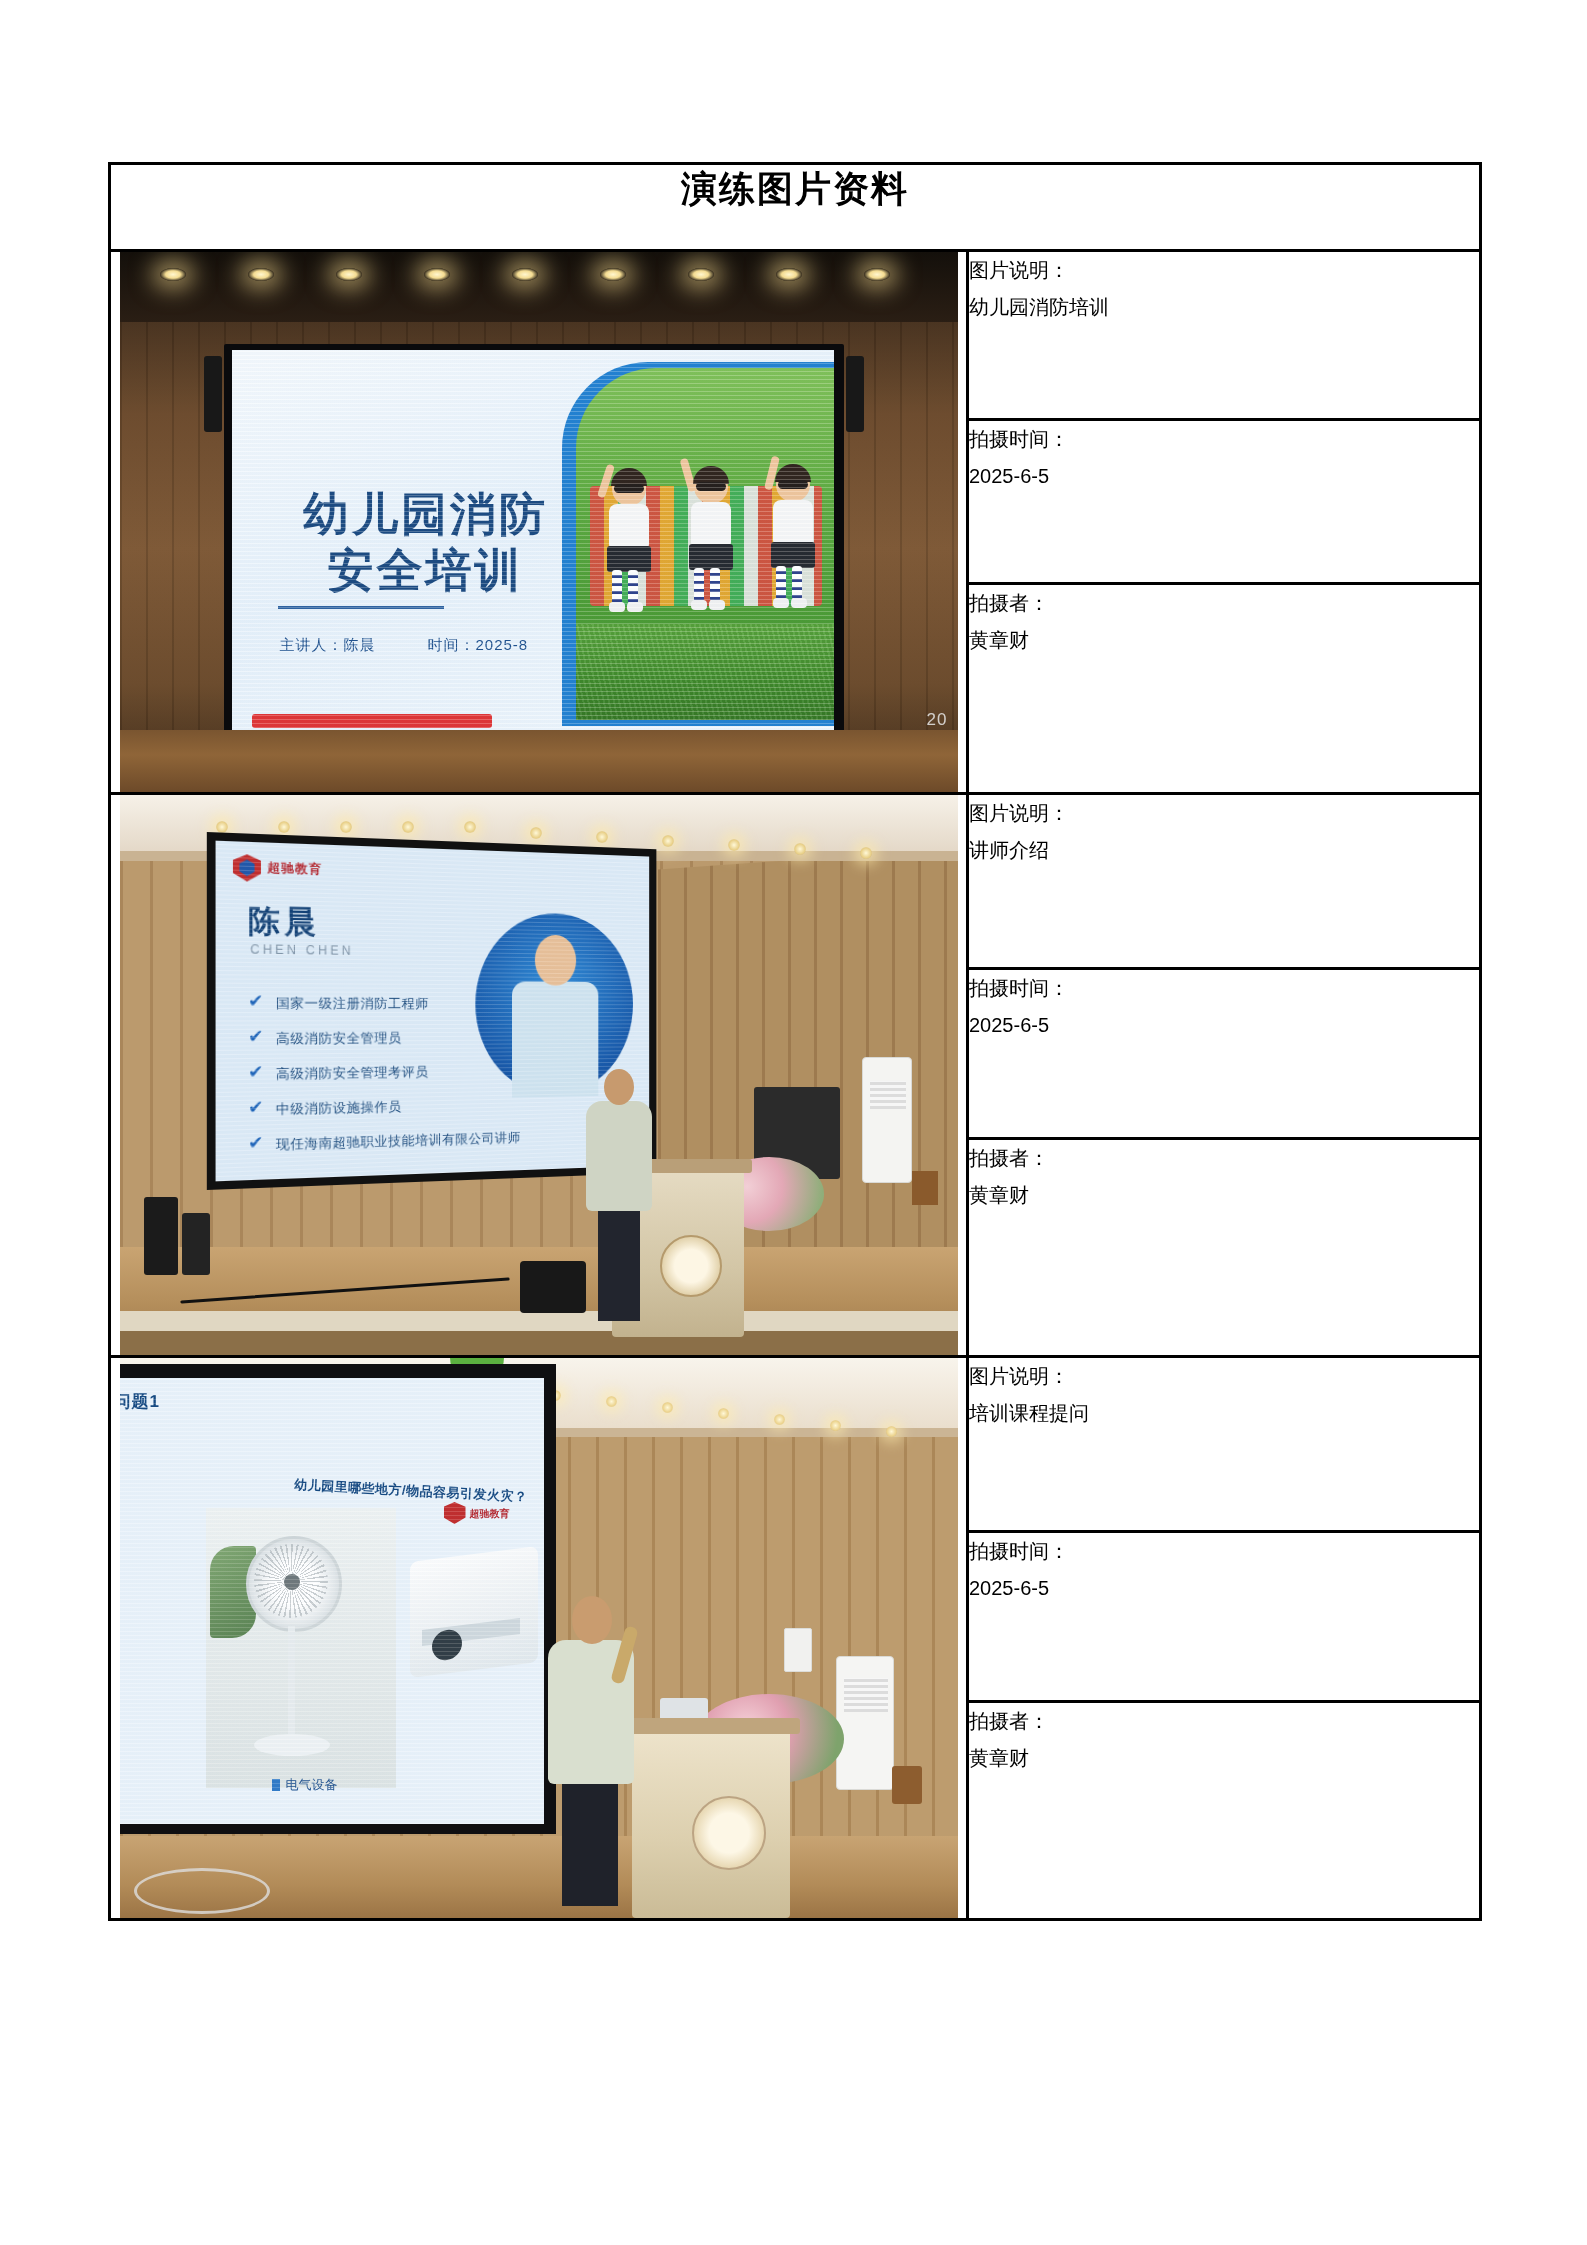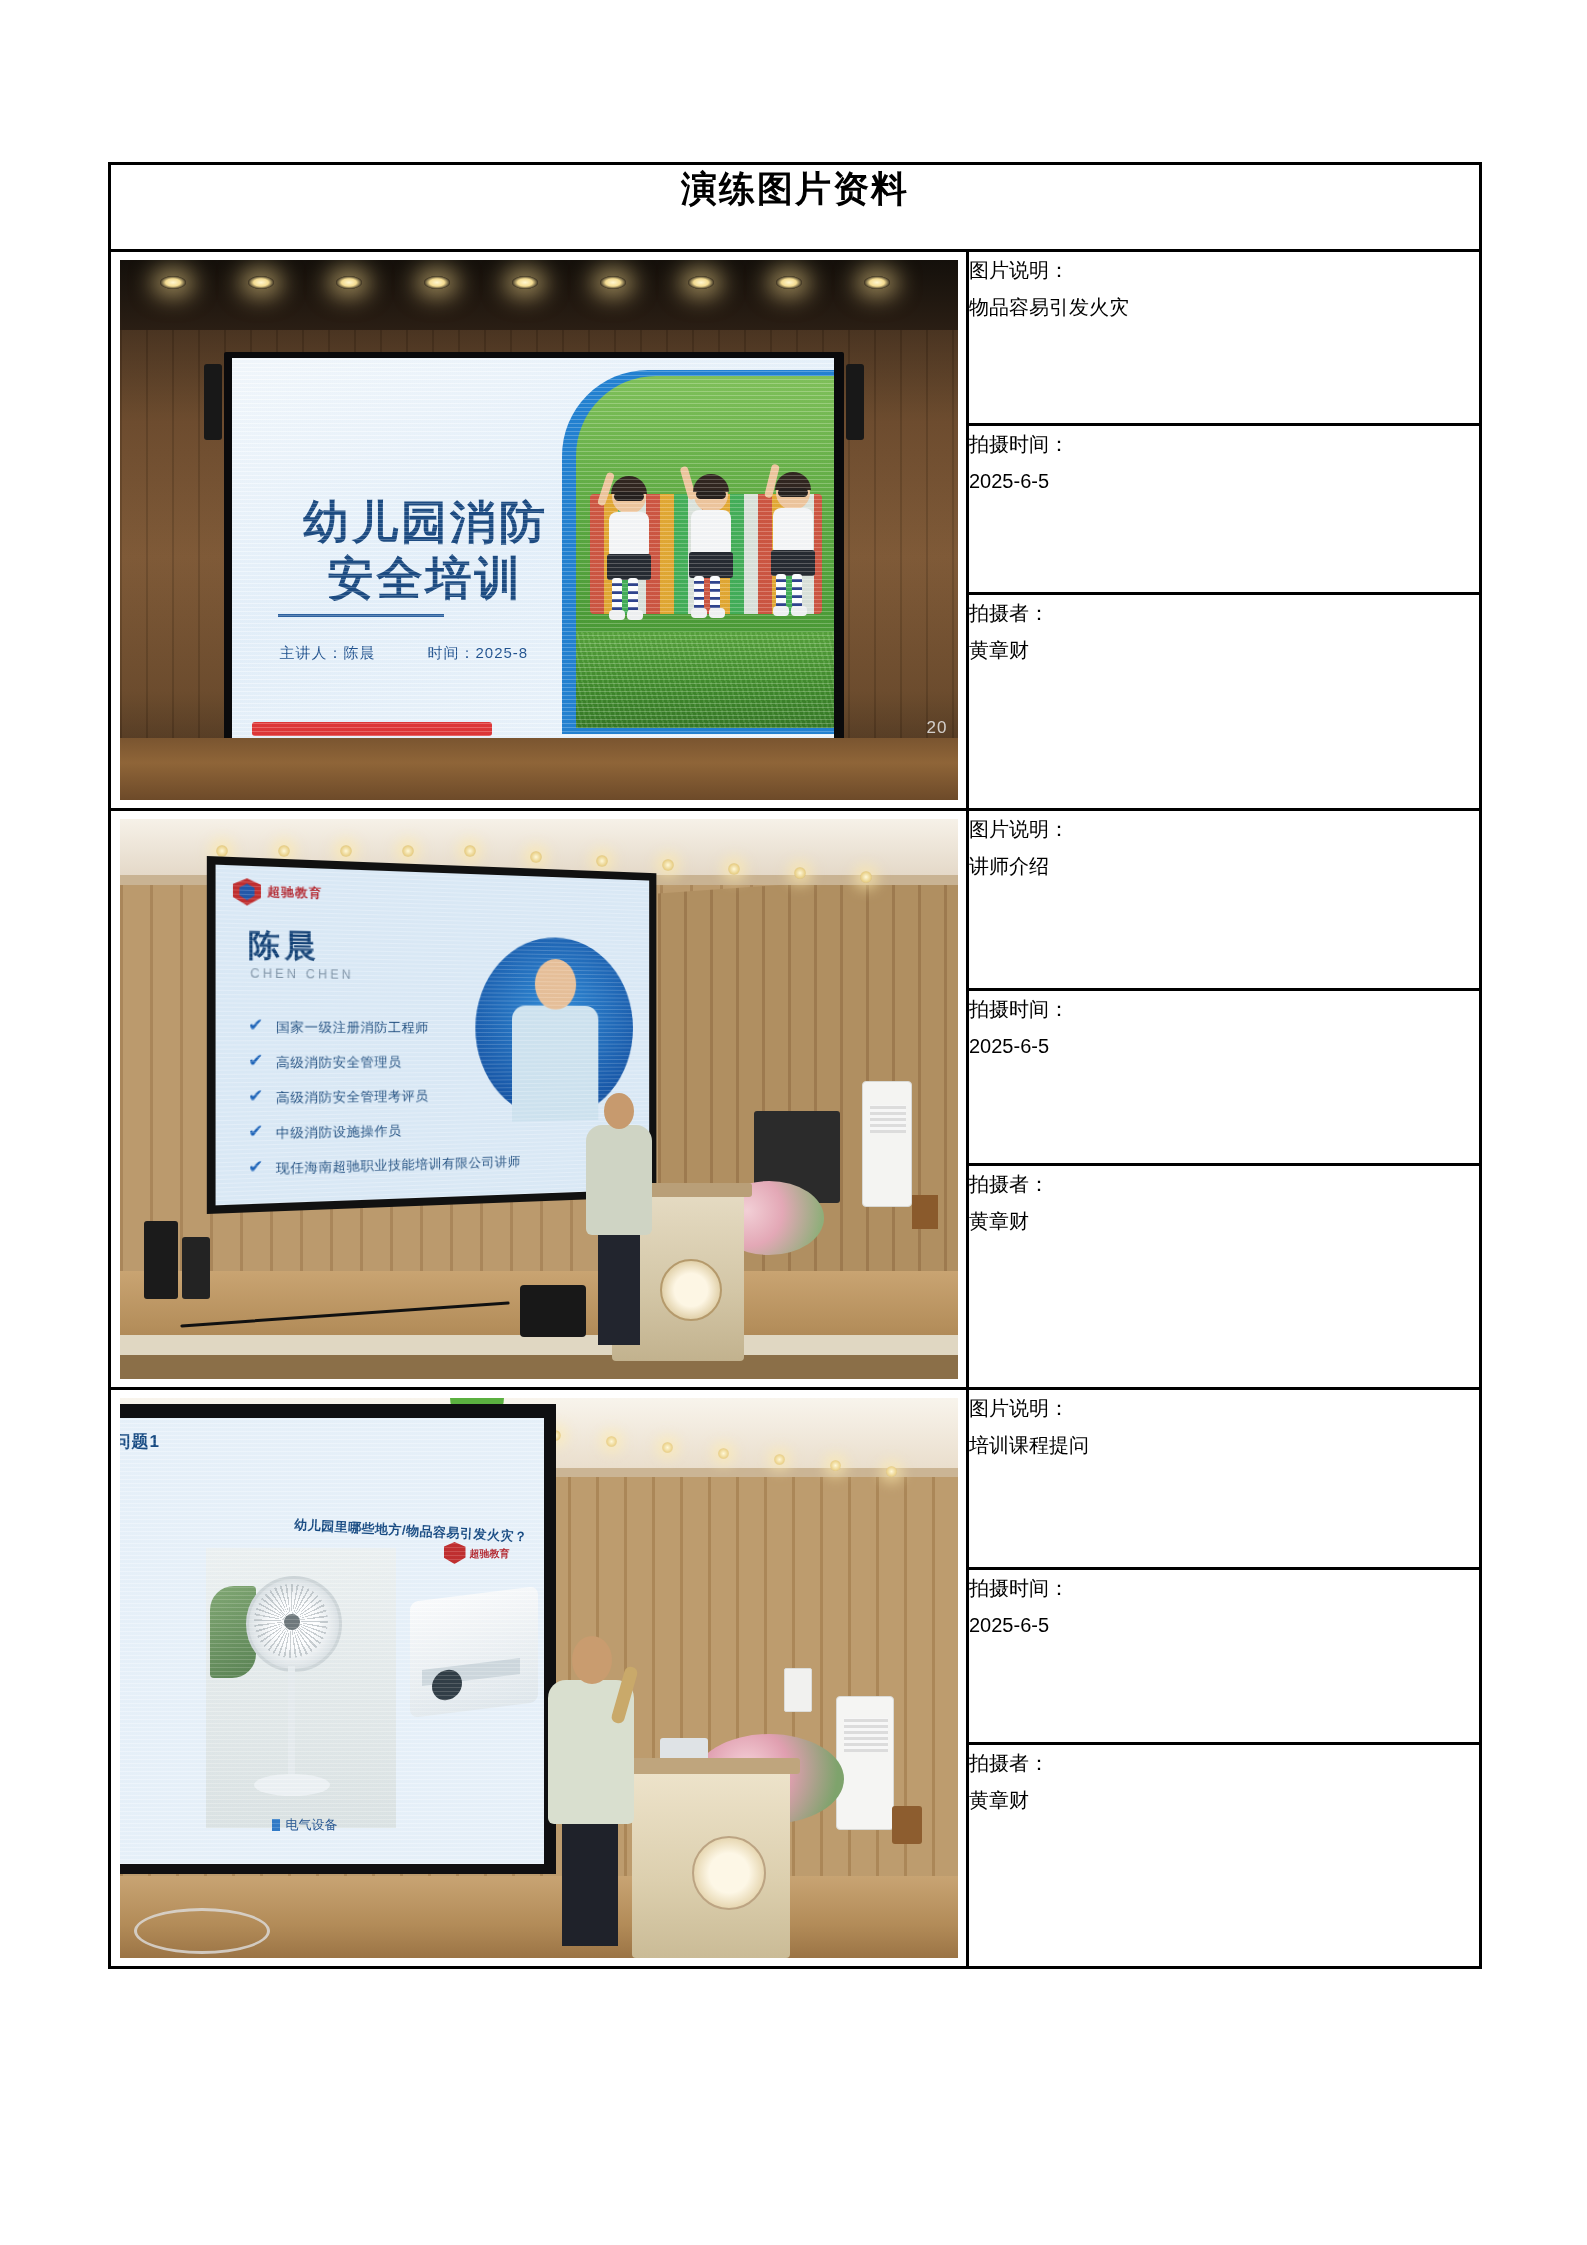--- a/index.html
+++ b/index.html
@@ -50,21 +50,21 @@
   .meta-value{display:block;}
   .r-caption{height:122px;}
   .r-time{height:118px;}
   .r-author{height:152px;}
 
   
   .photo{
     position:relative;
     width:838px;
     height:540px;
-    margin:8px auto;
+    margin:0 auto;
     overflow:hidden;
     background:#4c1d95;
   }
   .photo *{position:absolute;}
 
   
   .p1-wall{left:0;top:0;width:838px;height:540px;
     background:
       linear-gradient(180deg,#2c1e13 0%,#4a331f 14%,#6b4a2c 30%,#7d5835 55%,#6a4a2b 80%,#3a2717 100%);
   }
@@ -328,21 +328,21 @@
               <div class="p1-scan glitch"></div>
             </div>
 
             <div class="p1-floor"></div>
             <div class="p1-stamp">20</div>
           </div>
         </td>
 
         <td class="meta-cell r-caption">
           <span class="meta-label">图片说明：</span>
-          <span class="meta-value">物品容易引发火灾</span>
+          <span class="meta-value">幼儿园消防培训</span>
         </td>
       </tr>
       <tr>
         <td class="meta-cell r-time">
           <span class="meta-label">拍摄时间：</span>
           <span class="meta-value">2025-6-5</span>
         </td>
       </tr>
       <tr>
         <td class="meta-cell r-author">

